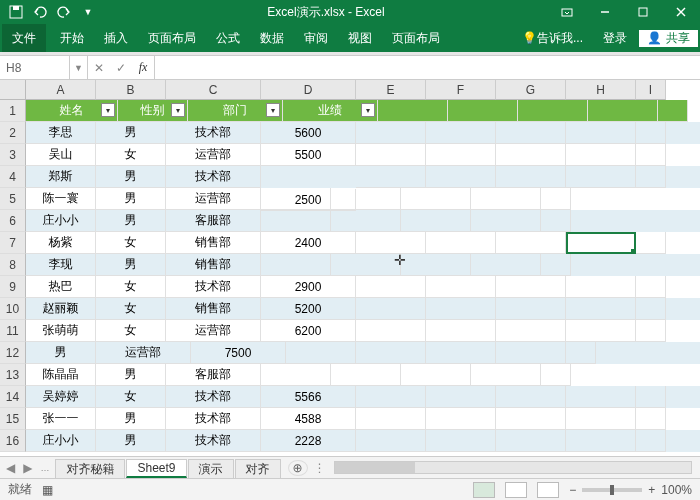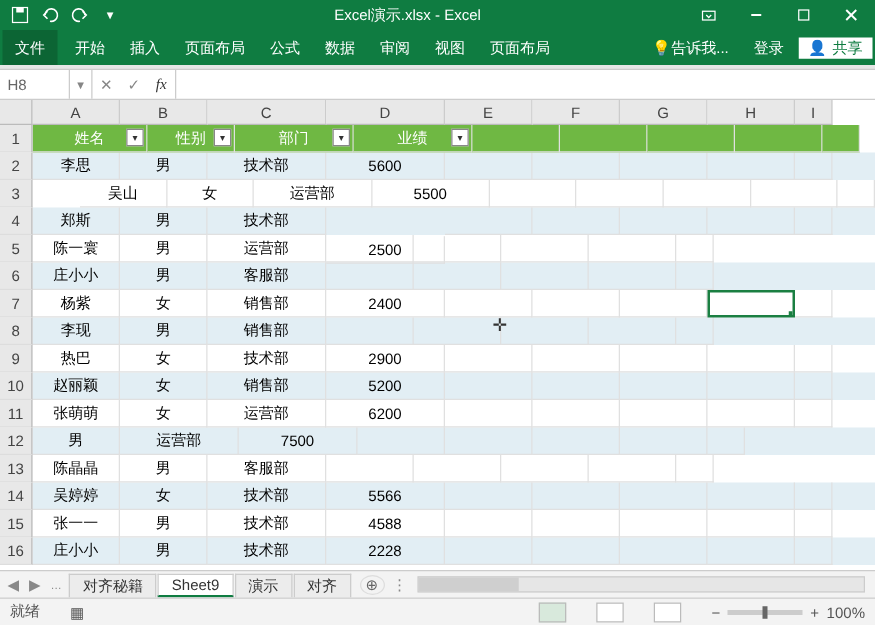--- a/index.html
+++ b/index.html
@@ -15,21 +15,21 @@
 .ribbon{background:#0f7c41;height:28px;display:flex;align-items:stretch;color:#fff;padding:0 2px;}
 .tab{padding:0 10px;display:flex;align-items:center;cursor:pointer;}
 .filetab{background:#0c6534;margin-right:4px;}
 .rright{margin-left:auto;display:flex;align-items:center;gap:4px;}
 .rright .tab{padding:0 8px;}
 .sharebtn{background:#fff;color:#0f7c41;display:flex;align-items:center;gap:4px;padding:0 8px;}
 
 .ribbody{height:4px;background:#e6e6e6;border-bottom:1px solid #ccc;}
 
 .fbarrow{height:24px;border-bottom:1px solid #ccc;display:flex;align-items:stretch;background:#fff;}
-.namebox{width:56px;border-right:1px solid #ccc;display:flex;align-items:center;padding:0 6px;color:#666;}
+.namebox{width:70px;border-right:1px solid #ccc;display:flex;align-items:center;padding:0 6px;color:#666;}
 .namebox-dd{width:18px;display:flex;align-items:center;justify-content:center;border-right:1px solid #ccc;color:#868686;font-size:9px;}
 .fxgrp{display:flex;align-items:center;border-right:1px solid #ccc;}
 .fxbtn{width:22px;display:flex;align-items:center;justify-content:center;color:#868686;}
 .fxbtn.fx{font-style:italic;font-family:serif;color:#333;}
 .fbar{flex:1;padding:0 6px;color:#333;}
 
 .sheet{flex:1;display:flex;overflow:hidden;position:relative;}
 .corner{width:26px;height:20px;background:#e8e8e8;border-right:1px solid #bbb;border-bottom:1px solid #bbb;position:absolute;left:0;top:0;z-index:3;}
 .colhdrs{position:absolute;left:26px;top:0;right:0;height:20px;display:flex;z-index:2;}
 .ch{height:20px;background:#e8e8e8;border-right:1px solid #ccc;border-bottom:1px solid #bbb;display:flex;align-items:center;justify-content:center;color:#444;}
@@ -46,21 +46,21 @@
 .cursor-cross{position:absolute;left:368px;top:152px;font-size:14px;color:#333;pointer-events:none;}
 
 .tabstrip{height:22px;background:#f3f3f3;border-top:1px solid #ccc;display:flex;align-items:stretch;}
 .navg{display:flex;align-items:center;padding:0 6px;gap:8px;color:#888;}
 .sheettab{border:1px solid #ccc;border-bottom:none;padding:0 10px;display:flex;align-items:center;background:#ececec;margin-top:2px;margin-right:1px;color:#333;}
 .sheettab.active{background:#fff;border-bottom:2px solid #0f7c41;}
 .addtab{width:20px;display:flex;align-items:center;justify-content:center;color:#666;border:1px solid #ddd;border-radius:50%;margin:3px 6px;height:16px;font-size:12px;}
 .htrack{flex:1;margin:4px 8px;background:#e6e6e6;border:1px solid #ccc;position:relative;}
 .htrack .thumb{position:absolute;left:0;top:0;width:80px;height:100%;background:#cfcfcf;}
 
-.status{height:22px;background:#f3f3f3;border-top:1px solid #ccc;display:flex;align-items:center;padding:0 8px;color:#555;gap:24px;}
+.status{height:22px;background:#f3f3f3;border-top:1px solid #ccc;display:flex;align-items:center;padding:0 8px;color:#555;gap:10px;}
 .status .sp{flex:1;}
 .viewbtn{width:22px;height:16px;border:1px solid #bbb;background:#fff;}
 .viewbtn.act{background:#d8e9dc;}
 .zoom{display:flex;align-items:center;gap:6px;}
 .ztrack{width:60px;height:4px;background:#ccc;position:relative;}
 .zthumb{position:absolute;left:28px;top:-3px;width:4px;height:10px;background:#666;}
 svg{display:block;}
 </style>
 </head>
 <body>
@@ -195,21 +195,21 @@
         <div class="cell" style="width: 70px;">男</div>
         <div class="cell" style="width: 95px;">技术部</div>
         <div class="cell" style="width: 95px;">5600</div>
         <div class="cell" style="width: 70px;"></div>
         <div class="cell" style="width: 70px;"></div>
         <div class="cell" style="width: 70px;"></div>
         <div class="cell" style="width: 70px;"></div>
         <div class="cell" style="width: 30px;"></div>
       </div>
       <div class="row">
-        <div class="cell" style="width: 70px; margin-left: 38px;">吴山</div>
+        <div class="cell" style="width: 70px;">吴山</div>
         <div class="cell" style="width: 70px;">女</div>
         <div class="cell" style="width: 95px;">运营部</div>
         <div class="cell" style="width: 95px;">5500</div>
         <div class="cell" style="width: 70px;"></div>
         <div class="cell" style="width: 70px;"></div>
         <div class="cell" style="width: 70px;"></div>
         <div class="cell" style="width: 70px;"></div>
         <div class="cell" style="width: 30px;"></div>
       </div>
       <div class="row banded">

